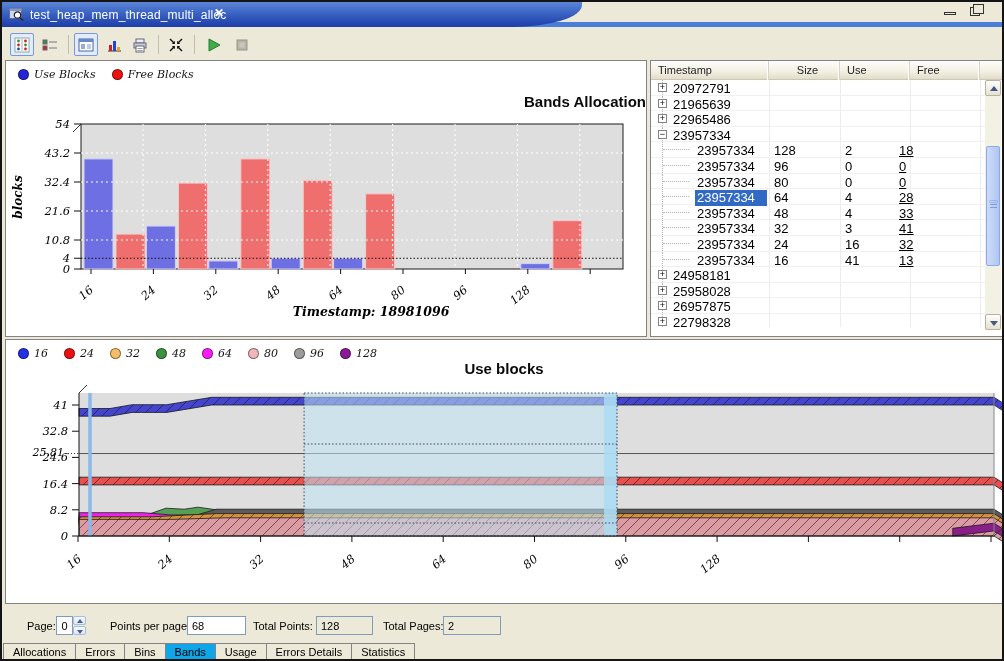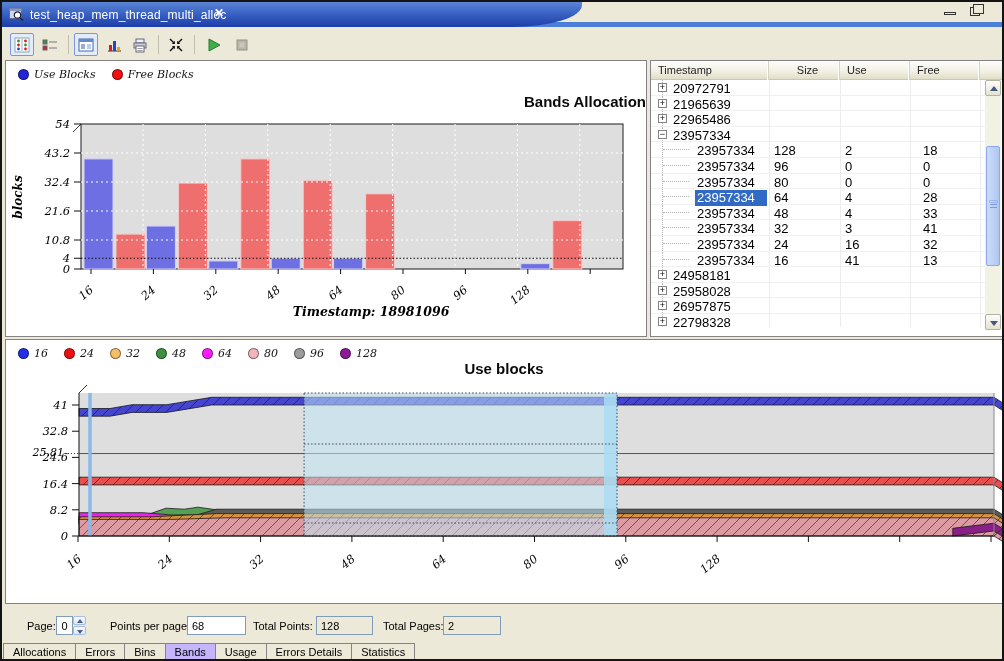--- a/index.html
+++ b/index.html
@@ -56,21 +56,21 @@
 #grid-rows { position:absolute; left:0; top:19px; width:334px; height:247px; overflow:hidden; }
 .colsep { position:absolute; top:0; width:1px; height:100%; background:#ececec; }
 .grow { position:relative; width:100%; height:15.6px; border-bottom:1px solid #f0f0ee; }
 .vline { position:absolute; left:11px; top:0; height:100%; border-left:1px dotted #b4b4b4; }
 .expander { position:absolute; left:7px; top:3px; width:9px; height:9px; border:1px solid #848284;
   background:#fff; font-size:9px; line-height:7px; text-align:center; color:#000; }
 .hstub { position:absolute; left:12px; top:7px; width:26px; border-top:1px dotted #b4b4b4; }
 .cell { position:absolute; top:1px; font-size:13px; color:#000; white-space:nowrap; }
 .ts.pcell { left:22px; }
 .ts.ccell { left:46px; }
-.c0 { left:123px; } .c1 { left:194px; } .c2 { left:272px; }
+.c0 { left:123px; } .c1 { left:194px; } .c2 { left:248px;text-decoration:underline; }
 .sel { background:#316ac5; color:#fff; padding:0 12px 1px 2px; margin-left:-2px; }
 
 
 #vscroll { position:absolute; right:1px; top:19px; width:16px; height:250px; background:#f3f1e4; }
 .sbtn { position:absolute; left:0; width:16px; height:16px; border:1px solid #b5b2a4; border-radius:2px;
   background:linear-gradient(180deg,#fdfdfb,#e6e2d0); }
 .arr { position:absolute; left:4px; width:0; height:0; border-left:4px solid transparent; border-right:4px solid transparent; }
 .arr.up { top:5px; border-bottom:5px solid #44587e; }
 .arr.dn { top:6px; border-top:5px solid #44587e; }
 #sthumb { position:absolute; left:1px; top:66px; width:14px; height:120px; border:1px solid #89a8ee; border-radius:2px;
@@ -88,21 +88,21 @@
 .spb { position:absolute; left:0; width:13px; height:9px; border:1px solid #a8bce0; border-radius:2px;
   background:linear-gradient(180deg,#f6f9ff,#dde8fb); }
 .spb .sarr { position:absolute; left:3px; width:0; height:0; border-left:3px solid transparent; border-right:3px solid transparent; }
 .spb.up .sarr { top:2px; border-bottom:4px solid #4d6185; }
 .spb.dn .sarr { top:3px; border-top:4px solid #4d6185; }
 
 
 #btabs { position:absolute; left:2px; top:641px; height:19px; display:flex; }
 .btab { height:19px; line-height:17px; padding:0 9px; border:1px solid #848284; margin-left:-1px;
   background:#ece9d8; color:#000; white-space:nowrap; }
-.btab.active { background:#c4b5fd; }
+.btab.active { background:#0ea5e9; }
 </style>
 </head>
 <body>
 
 <div id="window">
 
   <div id="titlebar">
     <div class="tb-stripe"></div>
     <div class="tb-swoosh">
       <span class="tab-icon">

